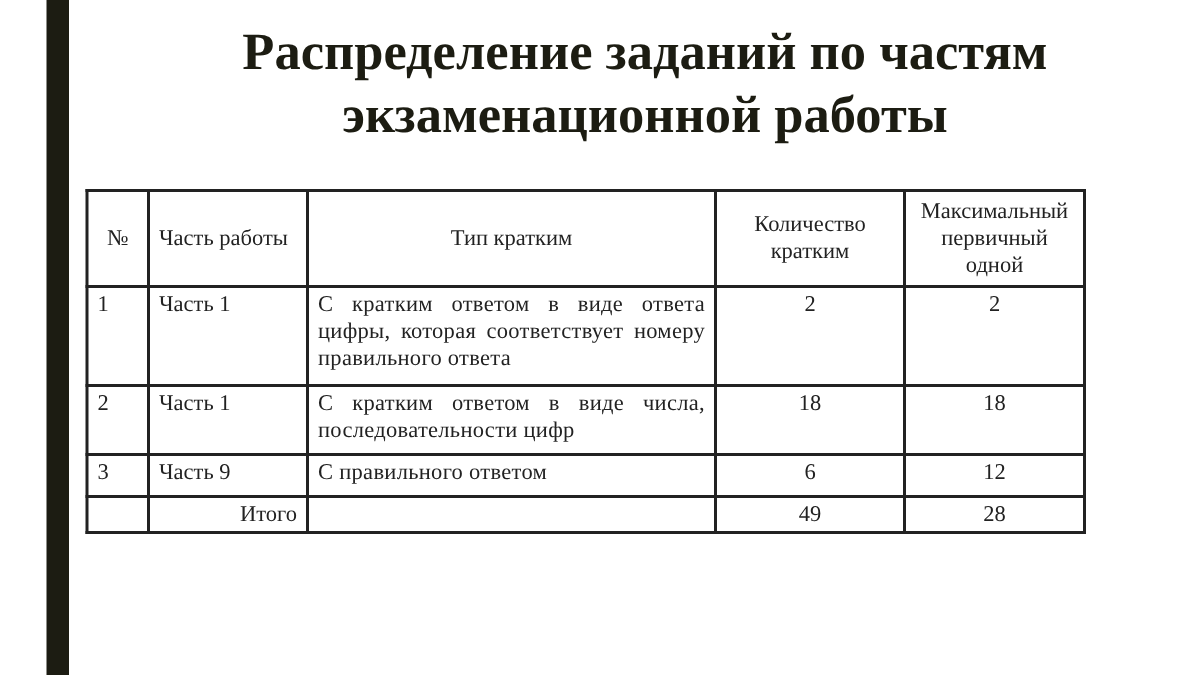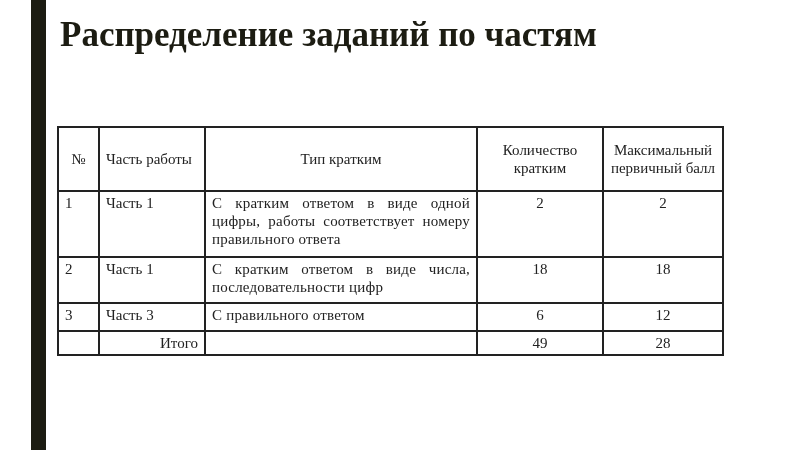--- a/index.html
+++ b/index.html
@@ -4,21 +4,21 @@
 <style>
   html, body { margin: 0; padding: 0; }
   body {
     width: 800px; height: 450px; background: #ffffff; position: relative; overflow: hidden;
     font-family: "Liberation Serif", "DejaVu Serif", serif; color: #1a1a10;
   }
   .left-bar {
     position: absolute; left: 31px; top: 0; width: 15px; height: 450px; background: #1c1c12;
   }
   .title {
-    position: absolute; left: 60px; width: 740px; top: 14px; 
+    position: absolute; left: 60px; width: 740px; top: 14px; text-align: center;
     font-weight: bold; font-size: 35px; line-height: 42px; color: #1c1c12;
   }
   .table-wrap {
     position: absolute; left: 57px; top: 126px;
   }
   table {
     border-collapse: collapse; table-layout: fixed;
     font-family: "Liberation Serif", "DejaVu Serif", serif; font-size: 15px; color: #222;
   }
   td, th {
@@ -42,56 +42,57 @@
   .head-num { text-align: center; }
   .head-part { text-align: left; }
 </style>
 </head>
 <body>
 
 <div class="left-bar"></div>
 
 <div class="title">
   <div>Распределение заданий по частям</div>
+  <div>экзаменационной работы</div>
 </div>
 
 <div class="table-wrap">
   <table>
     <colgroup>
       <col class="c-num">
         <col class="c-part">
         <col class="c-type">
         <col class="c-count">
         <col class="c-max">
     </colgroup>
     <tbody>
         <tr class="head">
       <th class="head-num">№</th>
       <th class="head-part sep-grey">Часть работы</th>
       <th>Тип кратким</th>
       <th>Количество кратким</th>
-      <th>Максимальный первичный балл</th>
+      <th>Максимальный первичный одной</th>
     </tr>
     <tr class="r1">
       <td>1</td>
       <td class="sep-grey">Часть 1</td>
-      <td class="type-text">С кратким ответом в виде одной цифры, работы соответствует номеру правильного ответа</td>
+      <td class="type-text">С кратким ответом в виде ответа цифры, которая соответствует номеру правильного ответа</td>
       <td class="center">2</td>
       <td class="center">2</td>
     </tr>
     <tr class="r2">
       <td>2</td>
       <td class="sep-grey">Часть 1</td>
       <td class="type-text">С кратким ответом в виде числа, последовательности цифр</td>
       <td class="center">18</td>
       <td class="center">18</td>
     </tr>
     <tr class="r3">
       <td>3</td>
-      <td class="sep-grey">Часть 3</td>
+      <td class="sep-grey">Часть 9</td>
       <td class="type-text">С правильного ответом</td>
       <td class="center">6</td>
       <td class="center">12</td>
     </tr>
     <tr class="r4">
       <td></td>
       <td class="right sep-grey">Итого</td>
       <td></td>
       <td class="center">49</td>
       <td class="center">28</td>

